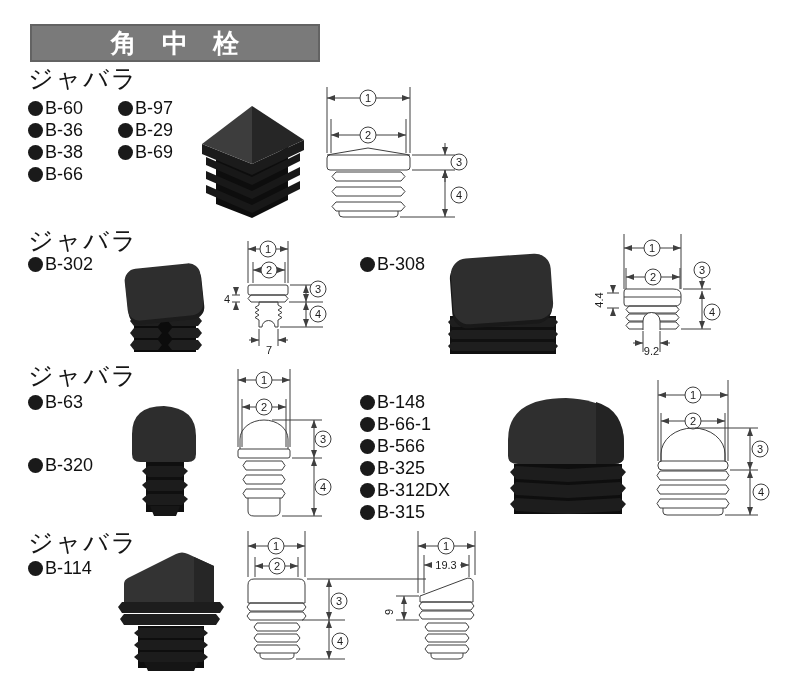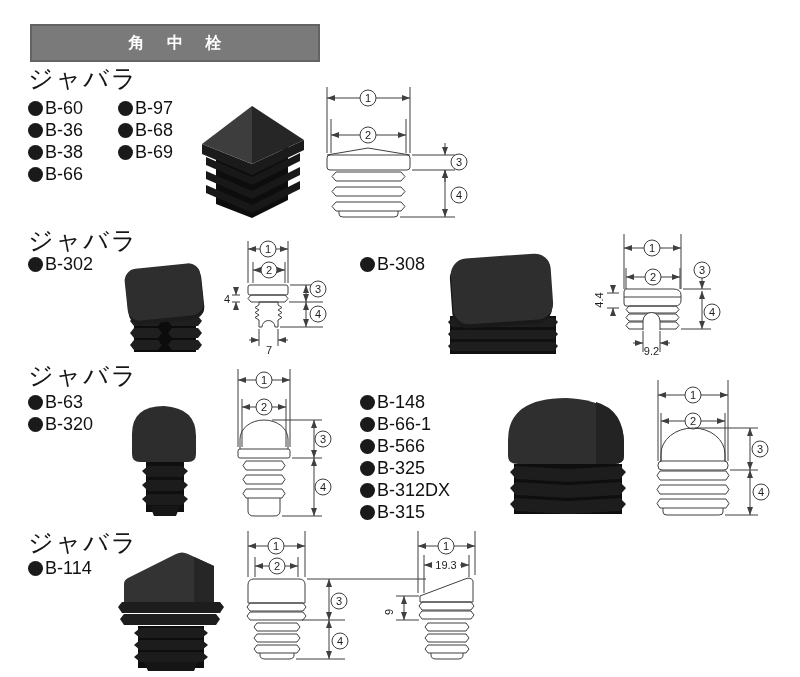--- a/index.html
+++ b/index.html
@@ -1,20 +1,20 @@
 <!DOCTYPE html>
 <html><head>
 <meta charset="utf-8">
 <style>
   html,body{margin:0;padding:0;background:#fff;}
   .page{position:relative;width:800px;height:677px;background:#ffffff;overflow:hidden;
         font-family:"Liberation Sans",sans-serif;}
   .banner{position:absolute;left:30px;top:24px;width:290px;height:38px;background:#7a7a7a;
           border:2px solid #636363;box-sizing:border-box;display:flex;align-items:center;justify-content:center;}
-  .banner-text{color:#ffffff;font-weight:bold;font-size:16px;letter-spacing:9px;padding-left:9px;white-space:pre;}
+  .banner-text{color:#ffffff;font-weight:bold;font-size:26px;letter-spacing:9px;padding-left:9px;white-space:pre;}
   .jab{position:absolute;font-size:25px;color:#161616;letter-spacing:2px;font-weight:500;white-space:nowrap;}
   .codes{position:absolute;display:flex;flex-direction:column;}
   .code{display:flex;align-items:center;height:22px;font-size:18px;color:#111;white-space:nowrap;}
   .dot{width:15px;height:15px;border-radius:50%;background:#1a1a1a;margin-right:2px;flex:0 0 auto;}
   svg.abs{position:absolute;overflow:visible;}
   svg text{font-family:"Liberation Sans",sans-serif;}
   .ln{fill:none;stroke:#3f3f3f;stroke-width:1;stroke-linejoin:round;}
   .wh{fill:#ffffff;stroke:#3f3f3f;stroke-width:1;}
   .dtx{fill:#1c1c1c;font-size:11px;text-anchor:middle;}
 </style>
@@ -58,21 +58,21 @@
         <span>B-66</span>
       </div>
   </div>
   <div class="codes" style="left:118px;top:97px;">
     <div class="code">
         <span class="dot"></span>
         <span>B-97</span>
       </div>
     <div class="code">
         <span class="dot"></span>
-        <span>B-68</span>
+        <span>B-29</span>
       </div>
     <div class="code">
         <span class="dot"></span>
         <span>B-69</span>
       </div>
   </div>
 
   <svg class="abs" style="left:192px;top:100px;" width="122" height="126" viewBox="0 0 122 126">
     <path d="M24,50 L60,70 L96,46 L96,100 L60,118 L24,104 Z" fill="#0d0d0d"></path>
     <path d="M14,57 L60,77 L108,53 L108,61 L60,85 L14,65 Z" fill="#181818"></path>
@@ -213,21 +213,21 @@
       <text class="dtx" x="119" y="92">4</text>
     <line class="ln" x1="88" y1="105" x2="118" y2="105"></line>
     <line class="ln" x1="50" y1="107" x2="50" y2="128"></line>
       <line class="ln" x1="67" y1="107" x2="67" y2="128"></line>
     <line class="ln" x1="40" y1="119" x2="50" y2="119" marker-end="url(#mE)"></line>
     <line class="ln" x1="77" y1="119" x2="67" y2="119" marker-end="url(#mE)"></line>
     <text class="dtx" x="58.5" y="131">9.2</text>
   </svg>
 
   <div class="jab" style="left:28px;top:359px;">ジャバラ</div>
-  <div class="codes" style="left:28px;top:391px;">
+  <div class="codes" style="left:28px;top:391px;gap:41px;">
     <div class="code">
         <span class="dot"></span>
         <span>B-63</span>
       </div>
     <div class="code">
         <span class="dot"></span>
         <span>B-320</span>
       </div>
   </div>
   <div class="codes" style="left:360px;top:391px;">

